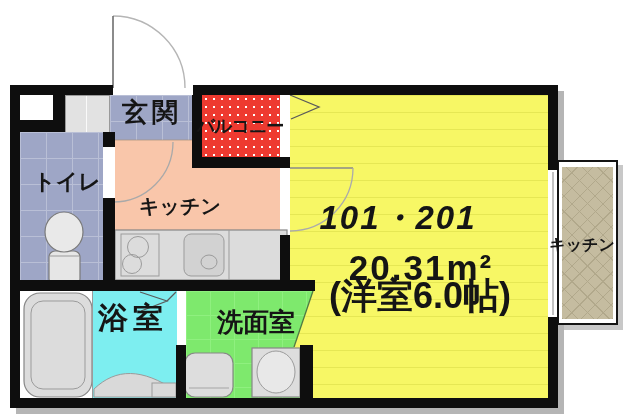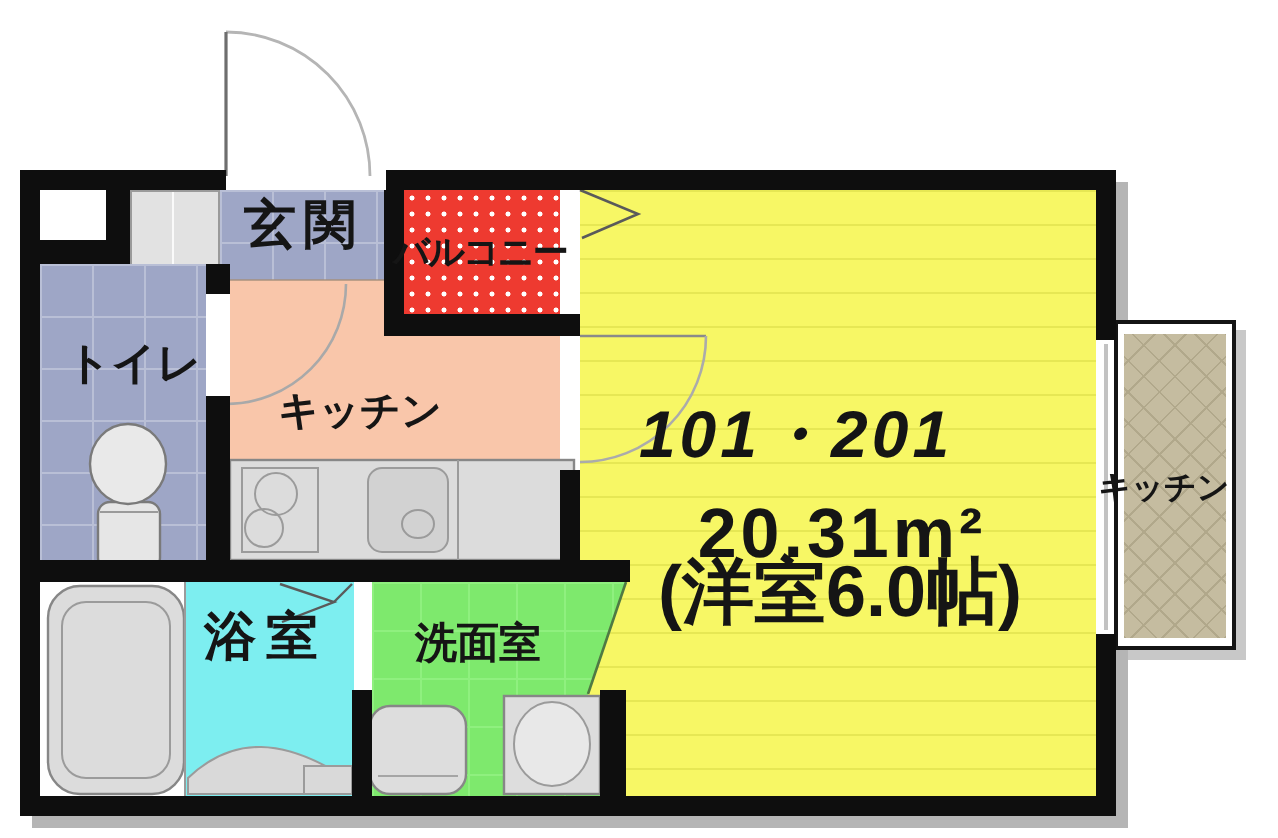--- a/index.html
+++ b/index.html
@@ -140,20 +140,20 @@
   <div class="wall" style="left:192px;top:95px;width:10px;height:73px;"></div>
   <div class="wall" style="left:192px;top:157px;width:98px;height:11px;"></div>
   <div class="wall" style="left:280px;top:235px;width:10px;height:46px;"></div>
   <div class="wall" style="left:176px;top:345px;width:10px;height:53px;"></div>
   <div class="wall" style="left:300px;top:345px;width:13px;height:53px;"></div>
 
   <div class="lbl" style="left:152px;top:112px;font-size:26px;letter-spacing:4px;">玄関</div>
   <div class="lbl" style="left:240px;top:126px;font-size:18px;letter-spacing:-1px;">バルコニー</div>
   <div class="lbl" style="left:67px;top:182px;font-size:22px;">トイレ</div>
   <div class="lbl" style="left:180px;top:206px;font-size:20px;">キッチン</div>
-  <div class="lbl" style="left:133px;top:318px;font-size:26px;letter-spacing:5px;">浴室</div>
-  <div class="lbl" style="left:239px;top:322px;font-size:21px;">洗面室</div>
+  <div class="lbl" style="left:133px;top:318px;font-size:30px;letter-spacing:5px;">浴室</div>
+  <div class="lbl" style="left:256px;top:322px;font-size:26px;">洗面室</div>
   <div class="lbl" style="left:582px;top:245px;font-size:16px;">キッチン</div>
   <div class="lbl" style="left:398px;top:217px;font-size:33px;letter-spacing:2px;font-style:italic;">101・201</div>
   <div class="lbl" style="left:421px;top:256px;font-size:35px;letter-spacing:2px;margin-top:11px;">20.31m²</div>
   <div class="lbl" style="left:420px;top:296px;font-size:36px;">(洋室6.0帖)</div>
 
 </div>
 
 </body></html>

